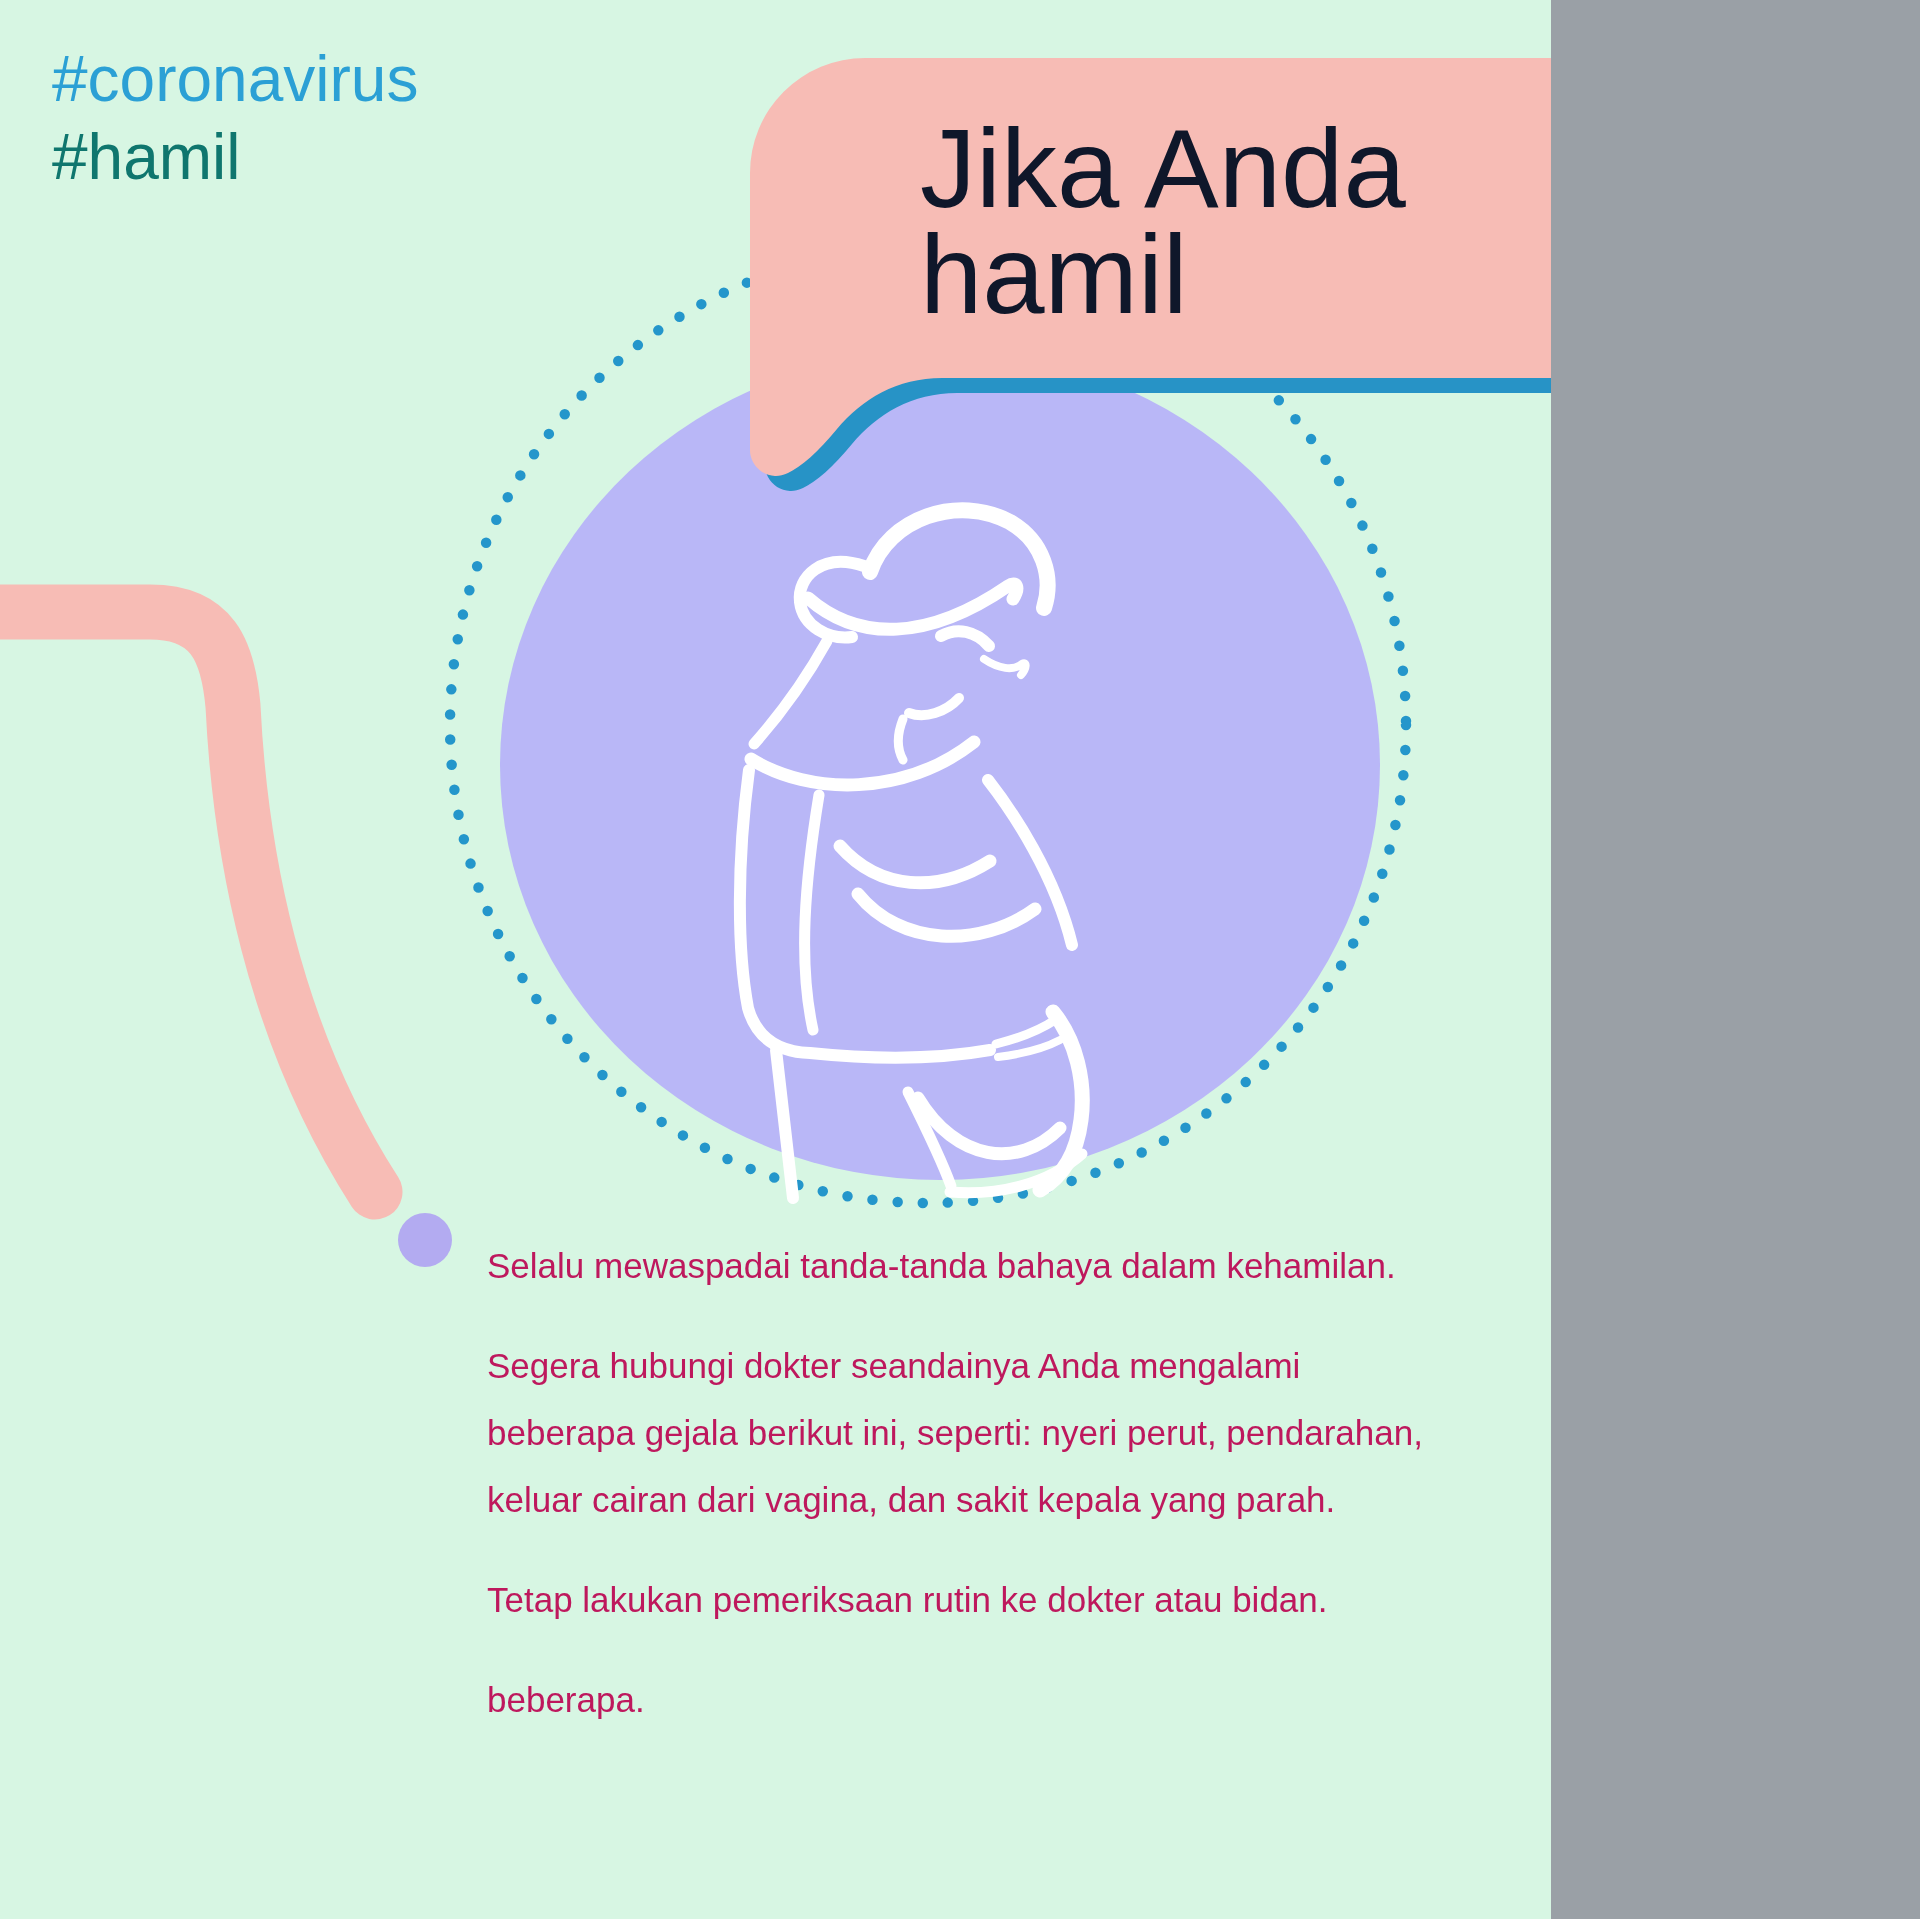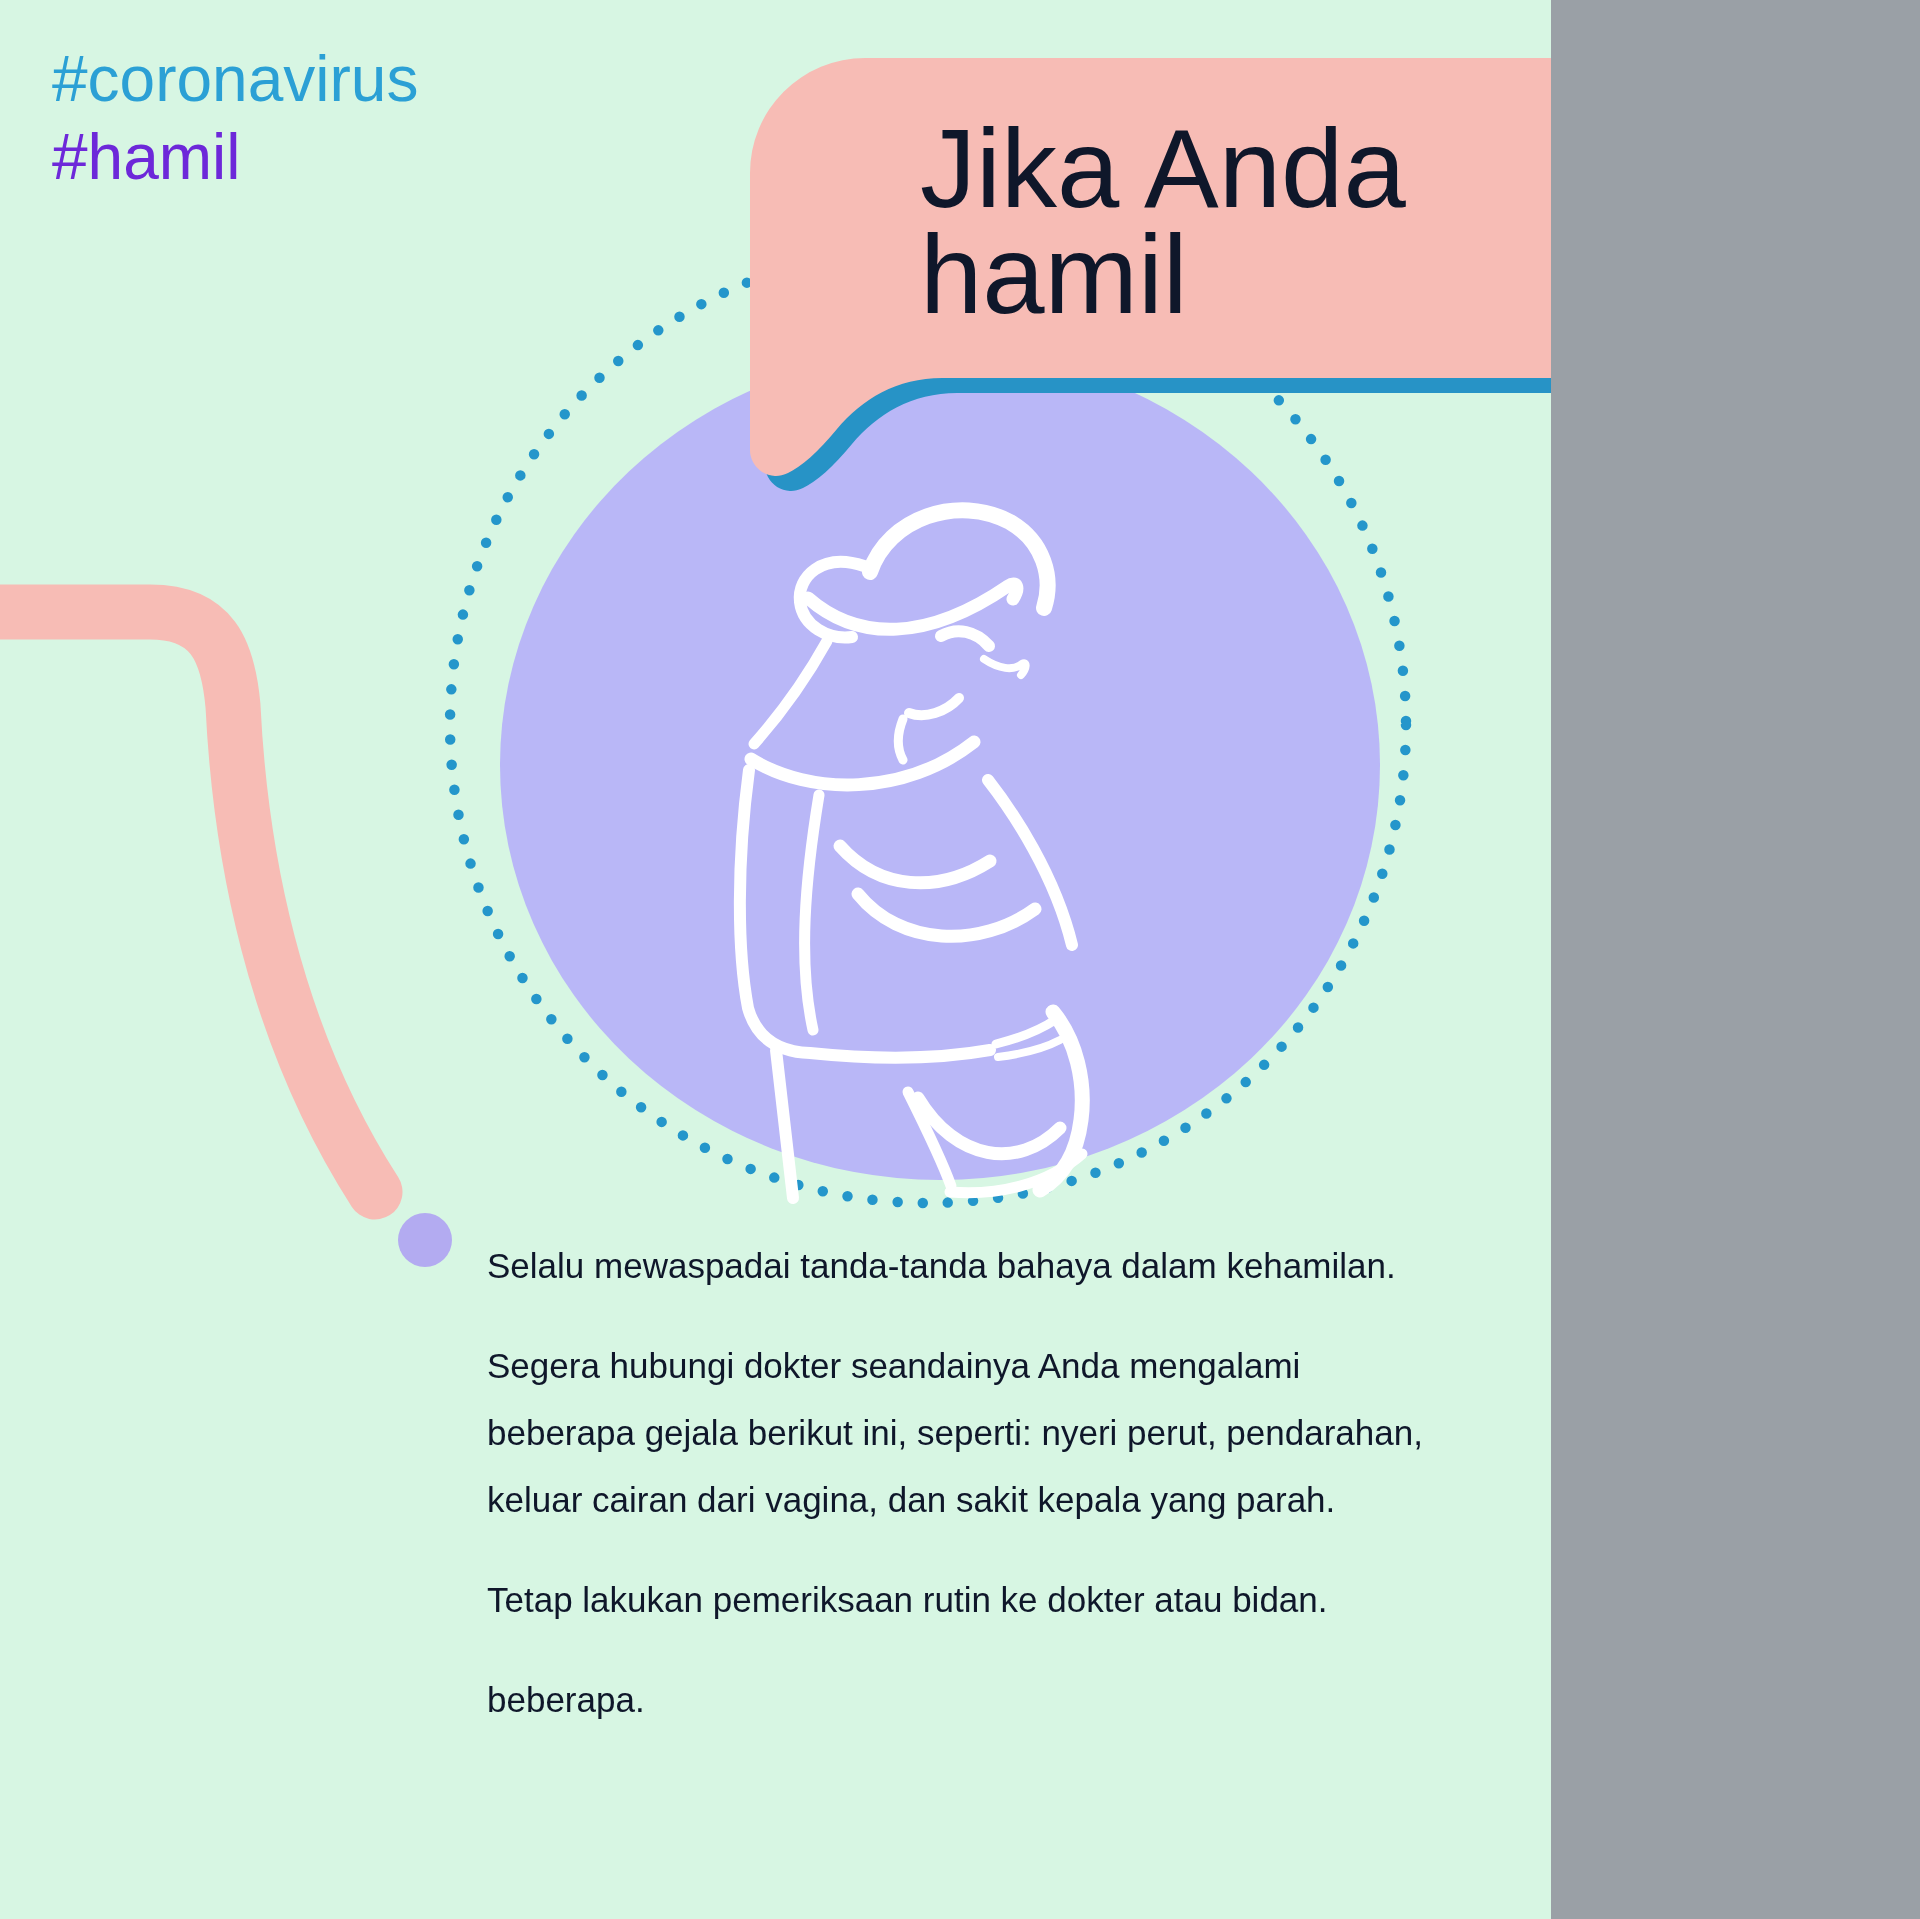--- a/index.html
+++ b/index.html
@@ -16,32 +16,32 @@
   .art{
     position:absolute;left:0;top:0;width:1920px;height:1919px;
   }
   
   .hashtags{
     position:absolute;left:52px;top:40px;
     font-size:64px;line-height:78px;
     letter-spacing:0px;
     color:#2BA0D5;
   }
-  .hashtags .tag-purple{color:#6d28d9;}
+  .hashtags .tag-purple{color:#0f766e;}
   
   .bubble-title{
     position:absolute;left:920px;top:116px;
     font-size:112px;line-height:106px;
     color:#0f172a;
   }
   
   .body-text{
     position:absolute;left:487px;top:1232px;width:1180px;
     font-size:35px;line-height:67px;
-    color:#0f172a;
+    color:#be185d;
   }
   .body-text .para{margin:0 0 33px 0;}
   .body-text .para.last{margin-top:12px;}
 </style>
 </head>
 <body>
 
 <div class="canvas">
 
   <svg class="art" viewBox="0 0 1920 1919" xmlns="http://www.w3.org/2000/svg">

